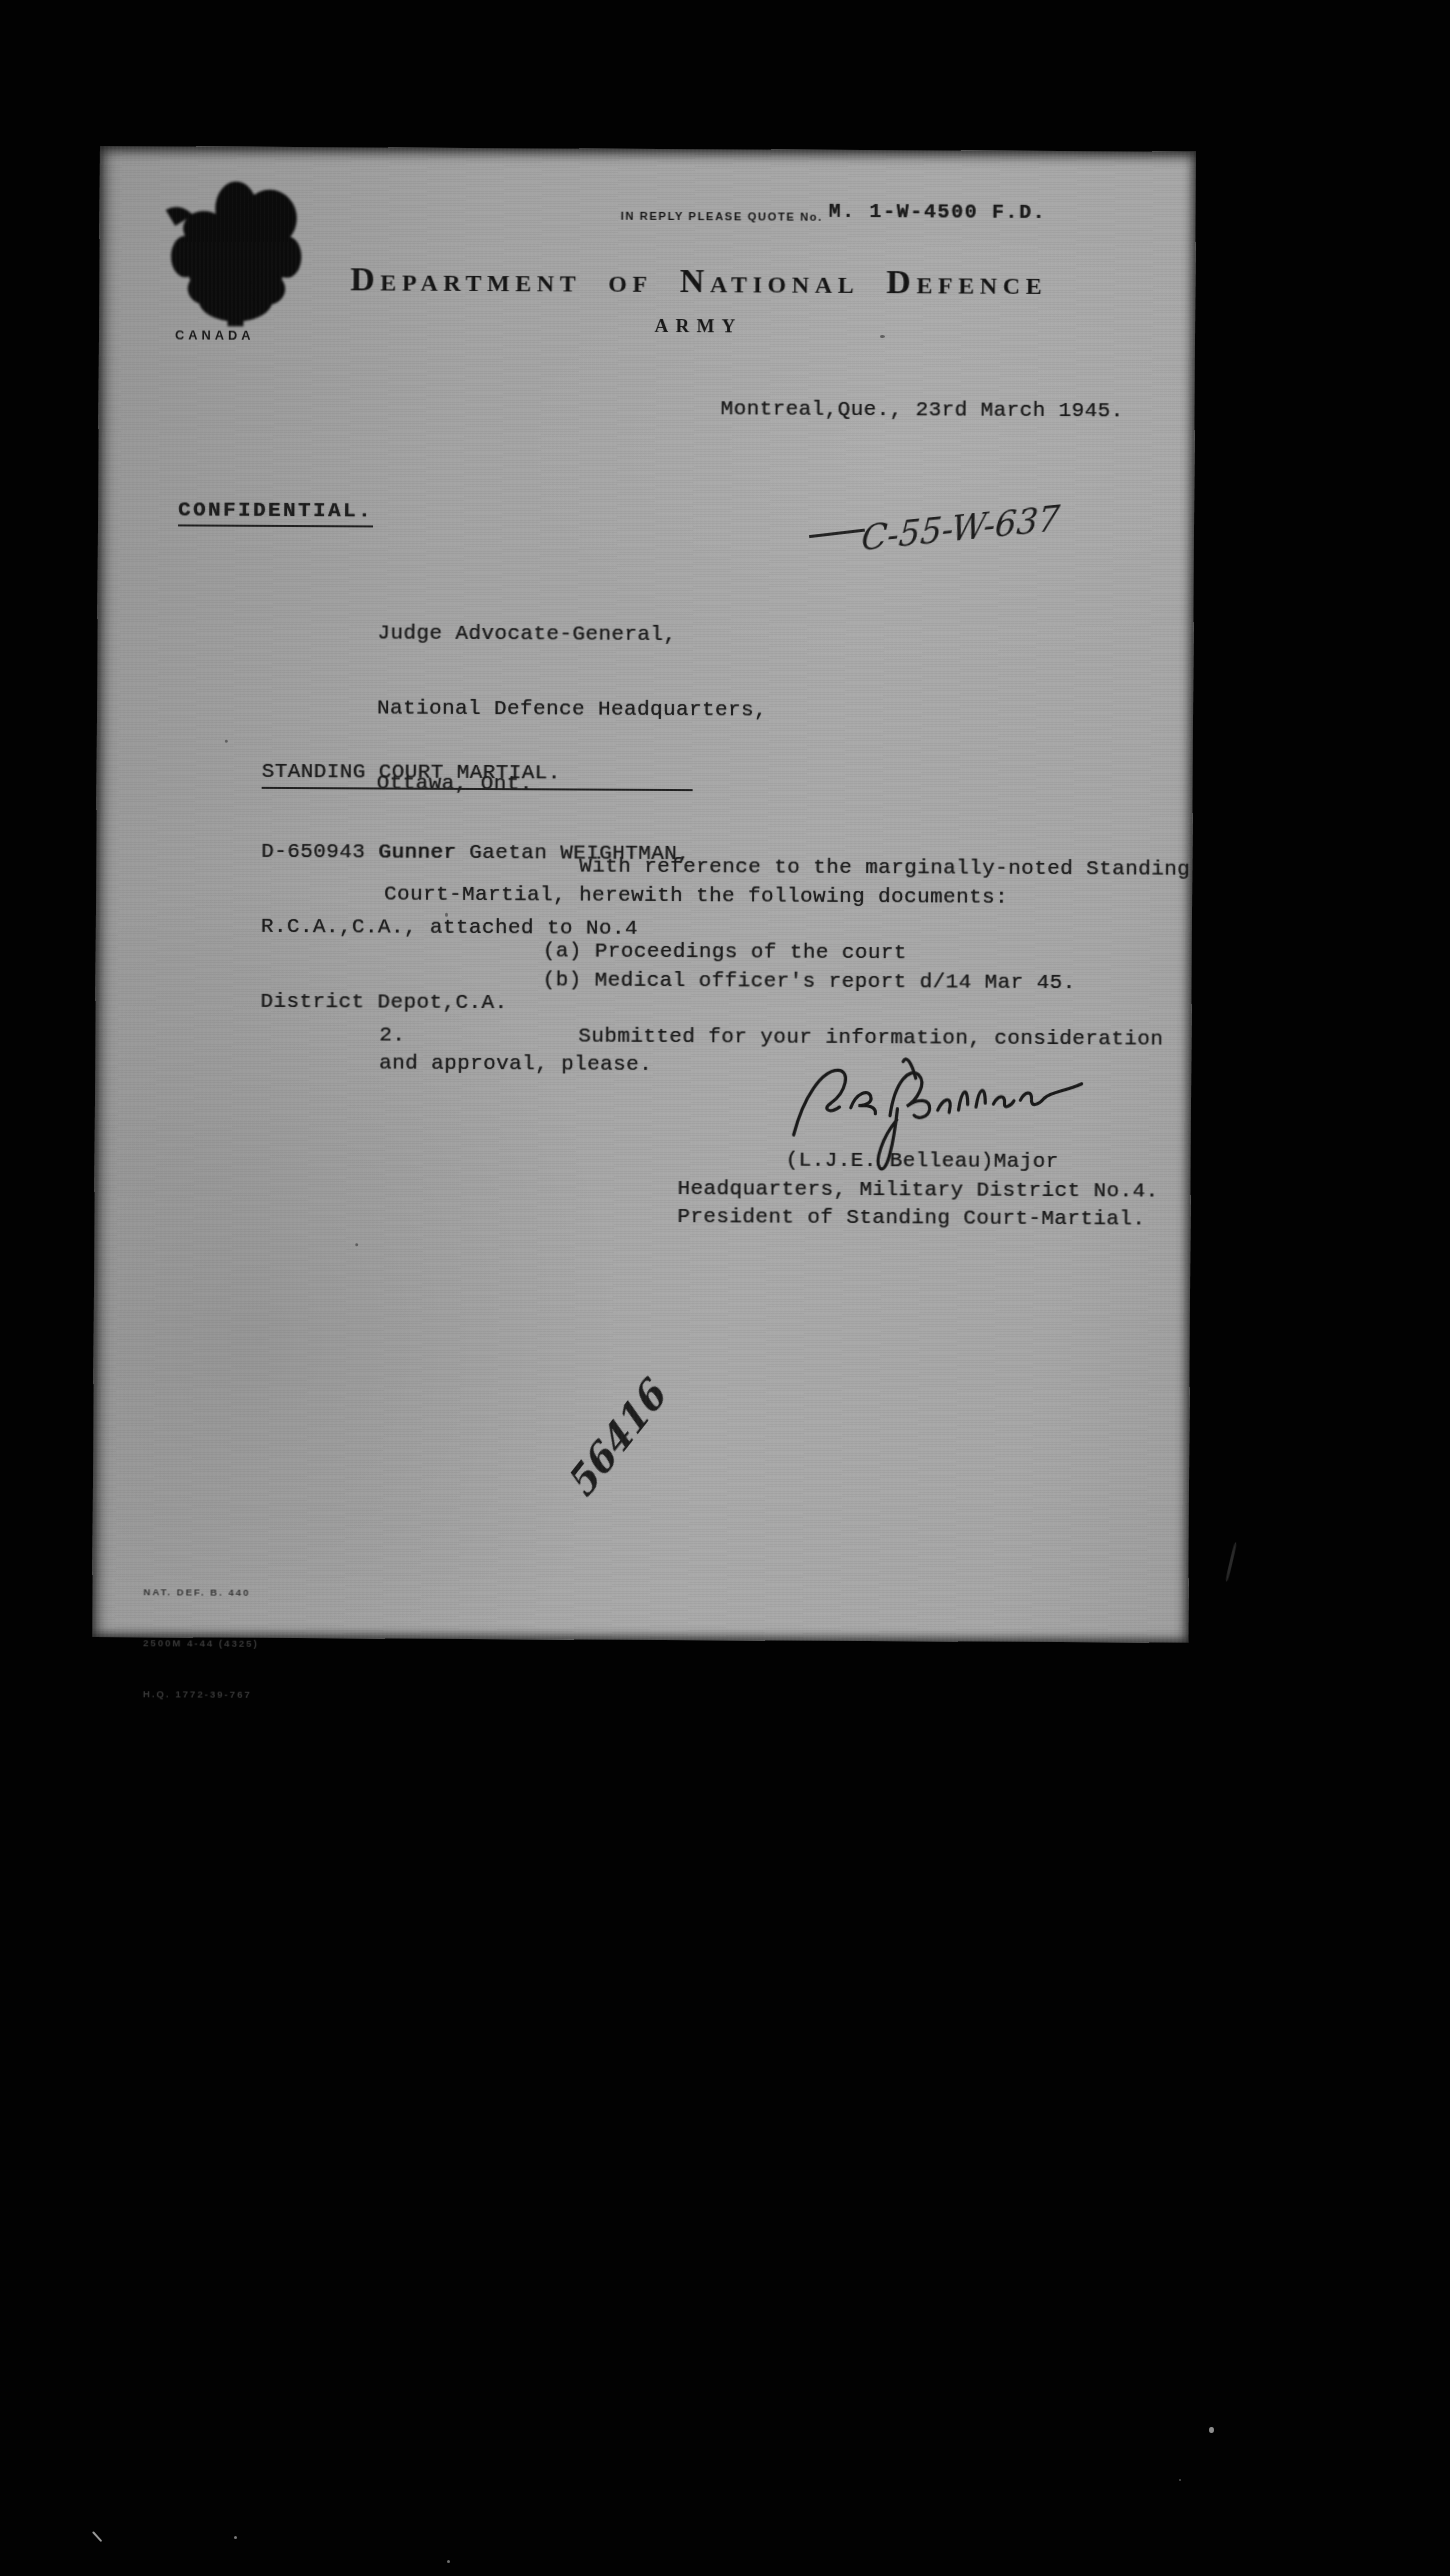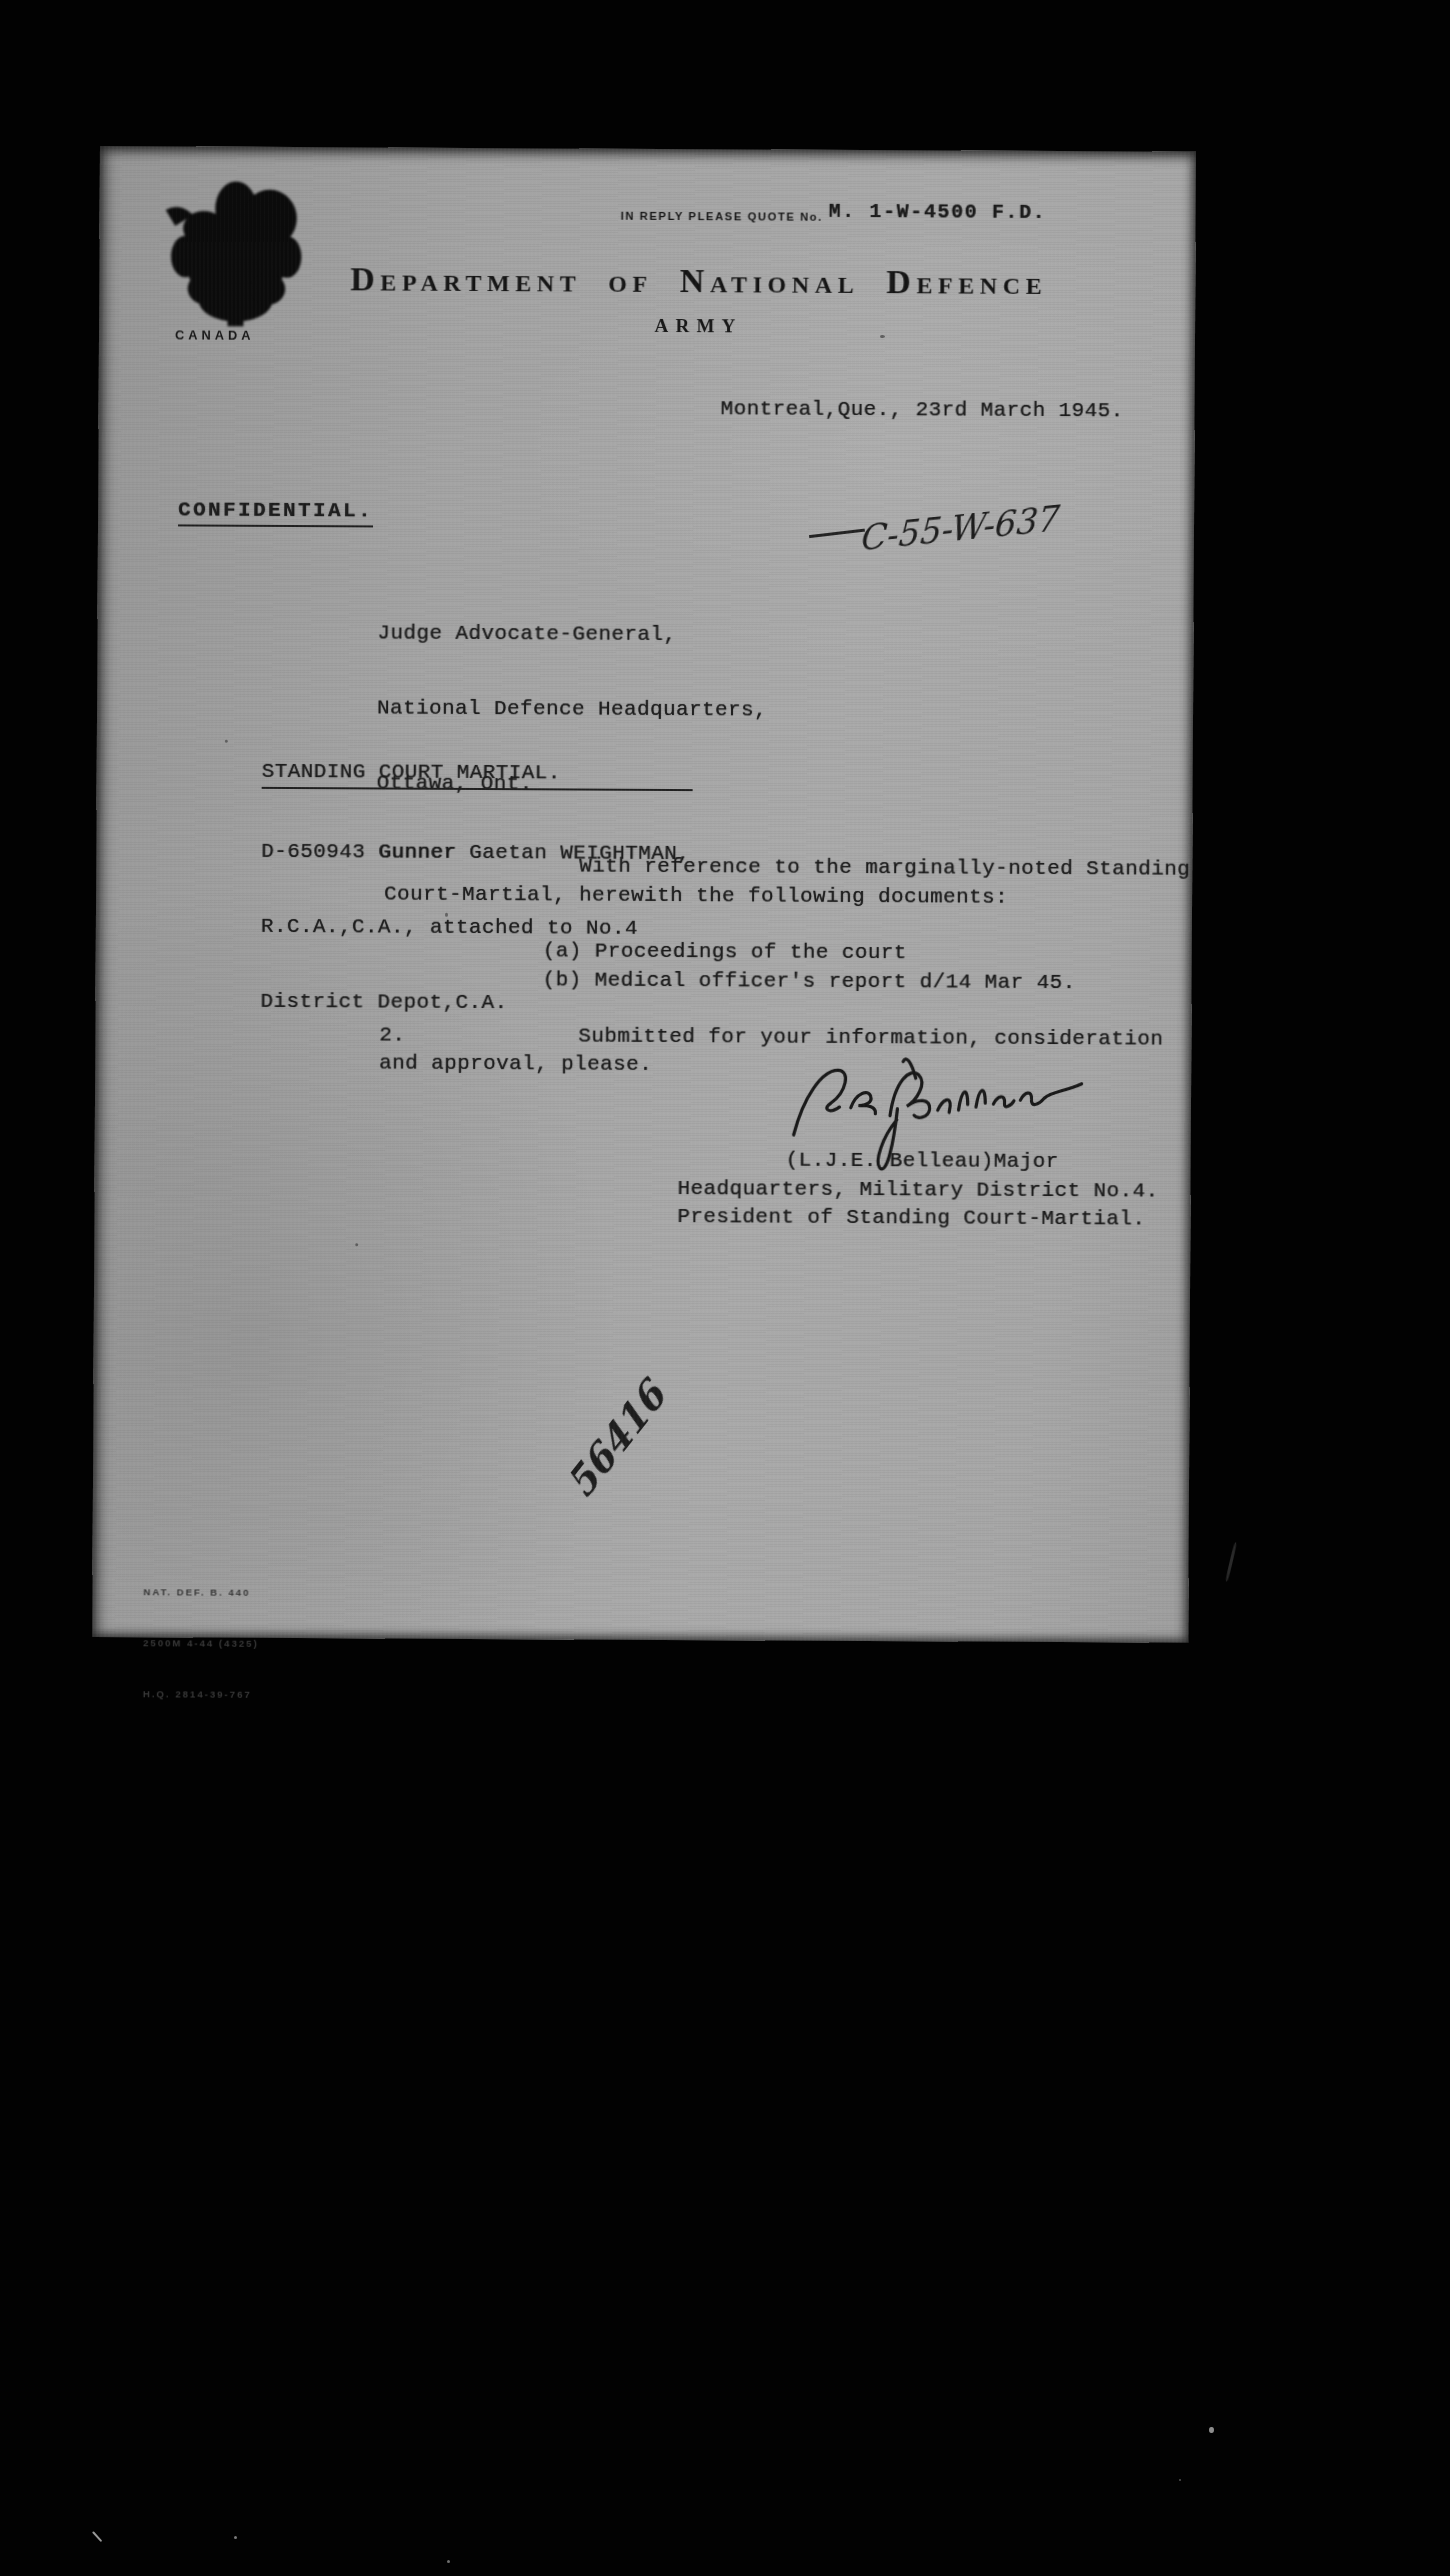--- a/index.html
+++ b/index.html
@@ -141,21 +141,21 @@
 
     <div class="abs typed" style="left:691px;top:999px;">(L.J.E. Belleau)Major</div>
     <div class="abs typed" style="left:583px;top:1028px;">Headquarters, Military District No.4.</div>
     <div class="abs typed" style="left:583px;top:1056px;">President of Standing Court-Martial.</div>
 
     <div class="abs handwriting" style="left:459px;top:1266px;font-size:38px;font-weight:bold;transform:rotate(-52deg) skewX(-6deg);">56416</div>
 
     <div class="abs imprint" style="left:51px;top:1403px;">
       <div>NAT. DEF. B. 440</div>
       <div>2500M 4-44 (4325)</div>
-      <div>H.Q. 2814-39-767</div>
+      <div>H.Q. 1772-39-767</div>
     </div>
 
     <div class="abs" style="left:1137px;top:1390px;width:3.2px;height:40px;background:#2a2a2a;border-radius:40%;transform:rotate(13deg);filter:blur(0.6px);"></div>
 
     <div class="ink-dot" style="left:781px;top:185px;width:4.8px;height:3.2px;opacity:.55;"></div>
     <div class="ink-dot" style="left:128px;top:593px;width:3.2px;height:3.2px;opacity:.5;"></div>
     <div class="ink-dot" style="left:349px;top:765px;width:3.2px;height:4px;opacity:.5;"></div>
     <div class="ink-dot" style="left:261px;top:1096px;width:3.2px;height:3.2px;opacity:.5;"></div>
   </div>
 

